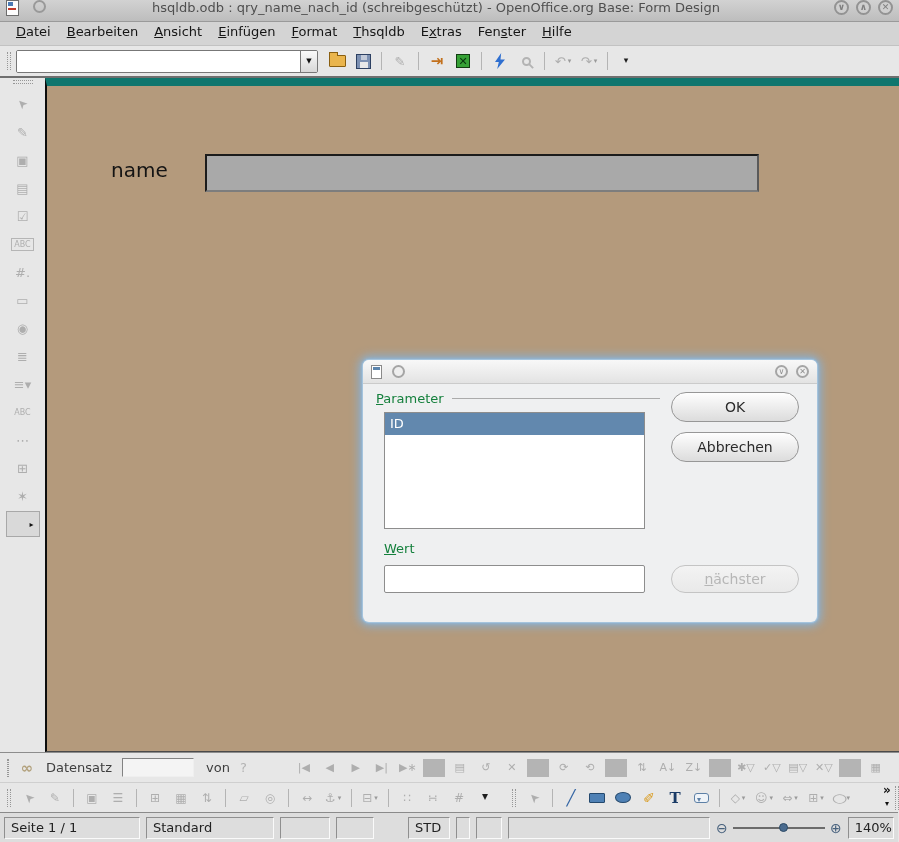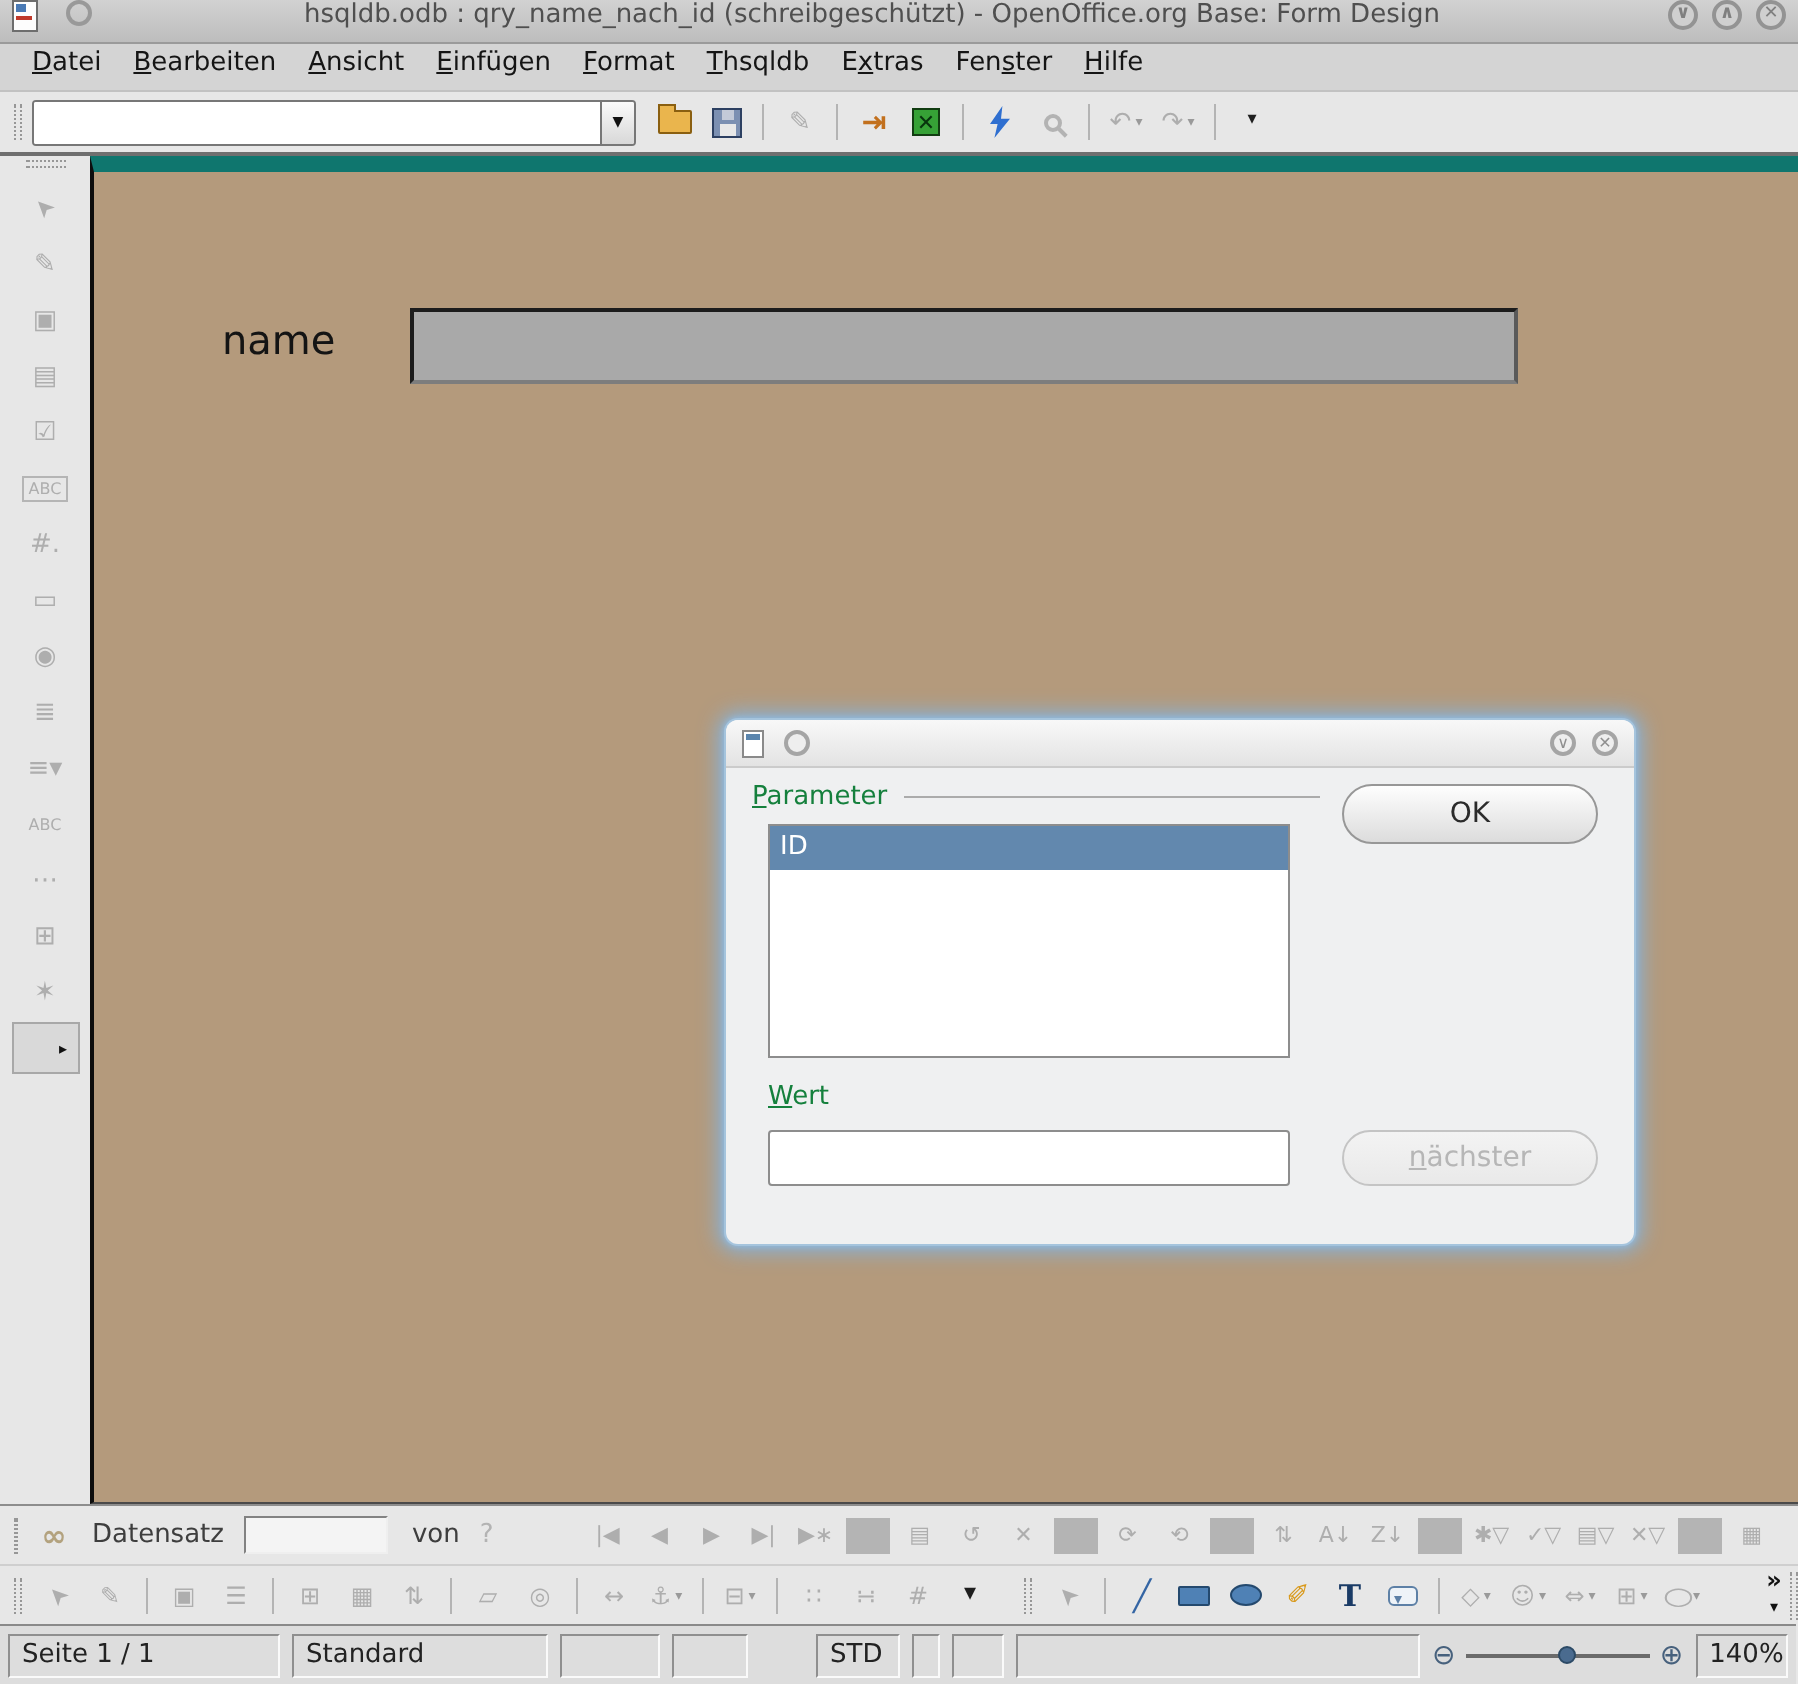--- a/index.html
+++ b/index.html
@@ -310,20 +310,21 @@
       <span class="hline" data-name="group-line"></span>
     </div>
     <div id="param-list" data-name="parameter-listbox">
       <div class="row" data-name="parameter-list-item">ID</div>
     </div>
     <div id="wert-label" class="dlg-label" data-name="wert-label">
       <span class="key">W</span><span>ert</span>
     </div>
     <input id="wert-input" data-name="wert-input" value="" style="">
     <div id="ok-btn" class="dlg-btn" data-name="ok-button">OK</div>
+    <div id="cancel-btn" class="dlg-btn" data-name="cancel-button">Abbrechen</div>
     <div id="next-btn" class="dlg-btn" data-name="next-button">
       <span class="key">n</span>
         <span>ächster</span>
     </div>
   </div>
 </div>
 
 <div id="record-nav" data-name="form-navigation-toolbar">
   <span class="grip" data-name="toolbar-grip"></span>
   <span class="tbi" data-name="find-record-icon" data-state="disabled">

